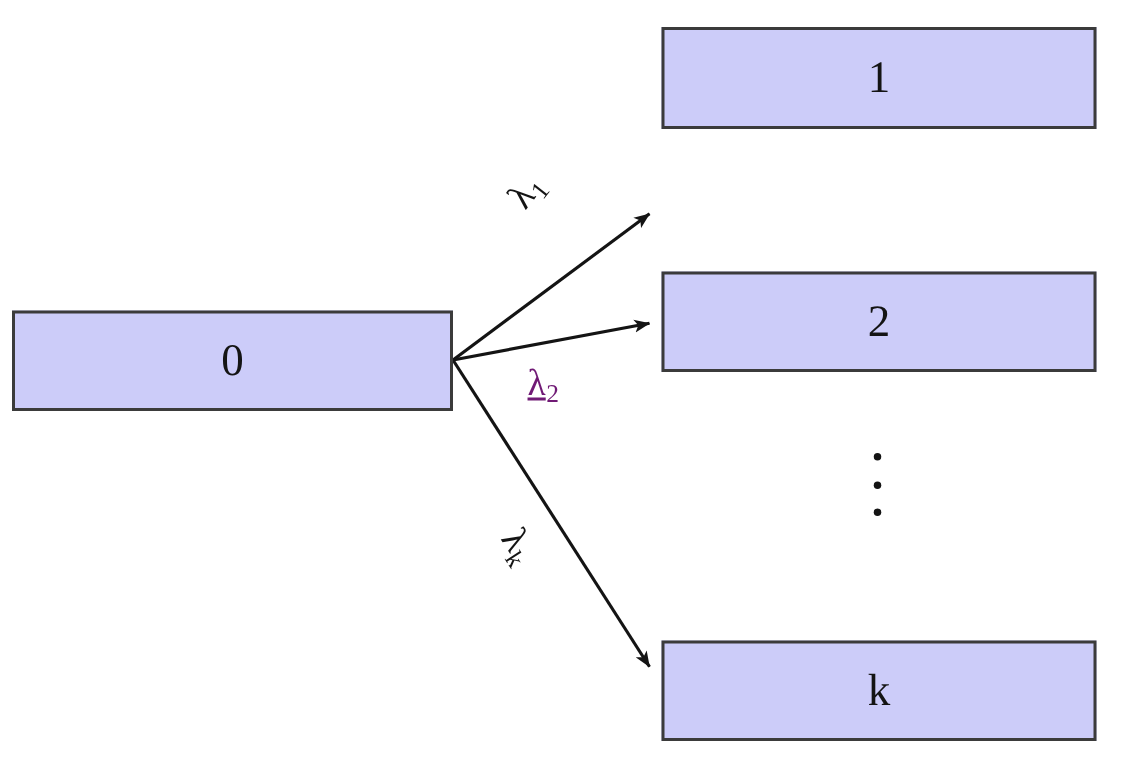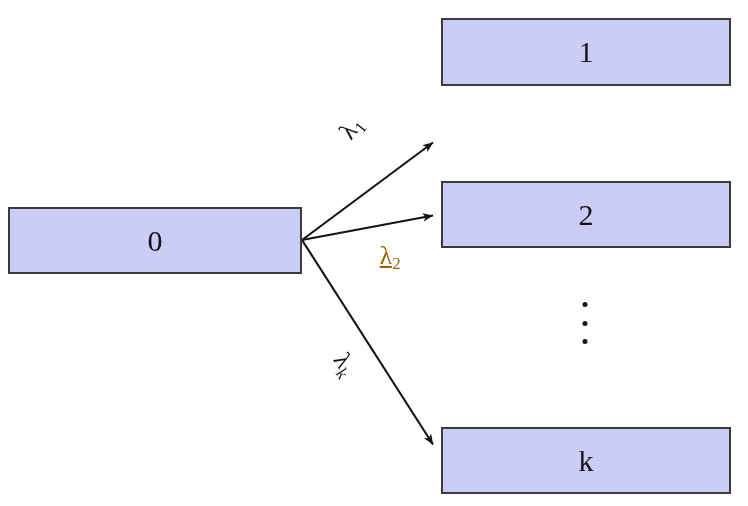--- a/index.html
+++ b/index.html
@@ -106,21 +106,21 @@
   </div>
 
   <div class="node-box" id="node-targetk" style="left: 441px; top: 427px; width: 290px; height: 67px; background: rgb(204, 204, 249); border-color: rgb(59, 59, 59);">
     <span class="node-label" style="color: rgb(20, 20, 20);">k</span>
   </div>
 
   <div class="edge-label" id="lbl-1" style="color: rgb(20, 20, 20); left: 351px; top: 128px; transform: translate(-50%, -50%) rotate(-52deg);">
     <span>λ</span><sub>1</sub>
   </div>
 
-  <div class="edge-label" id="lbl-2" style="color: #a16207; left: 390px; top: 256px; transform: translate(-50%, -50%) rotate(0deg); text-decoration: underline;">
+  <div class="edge-label" id="lbl-2" style="color: #701a75; left: 362px; top: 256px; transform: translate(-50%, -50%) rotate(0deg); text-decoration: underline;">
     <span>λ</span><sub>2</sub>
   </div>
 
   <div class="edge-label" id="lbl-k" style="color: rgb(20, 20, 20); left: 345px; top: 364px; transform: translate(-50%, -50%) rotate(57deg);">
     <span>λ</span><sub>k</sub>
   </div>
 
   <div class="vdots" id="vdots" style="left: 585px; top: 302px; height: 42px; transform: translate(-50%, 0px);">
     <i style="background: rgb(20, 20, 20);"></i>
     <i style="background: rgb(20, 20, 20);"></i>

